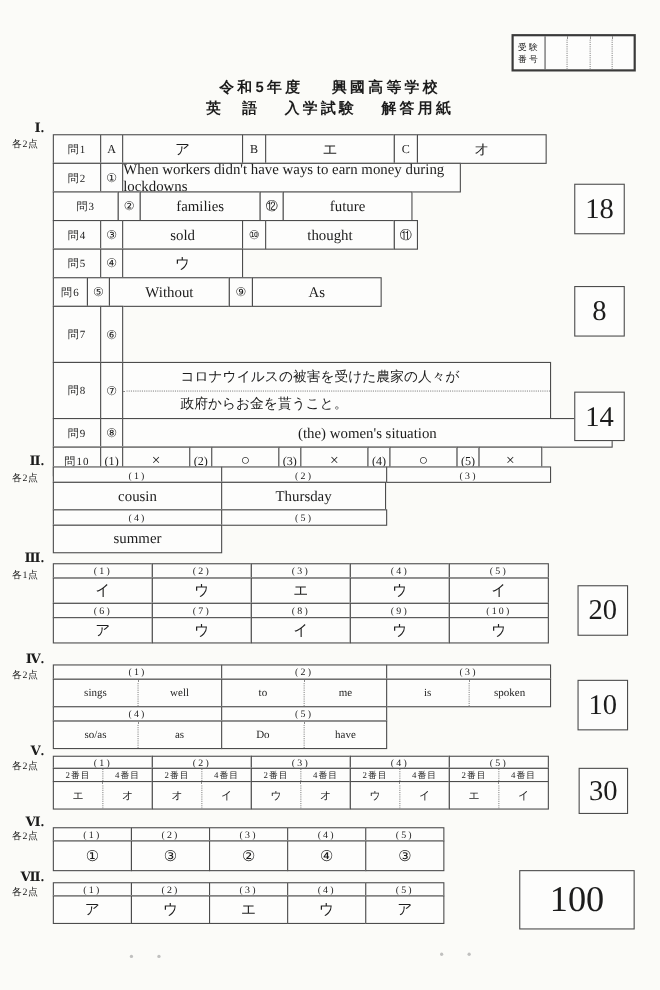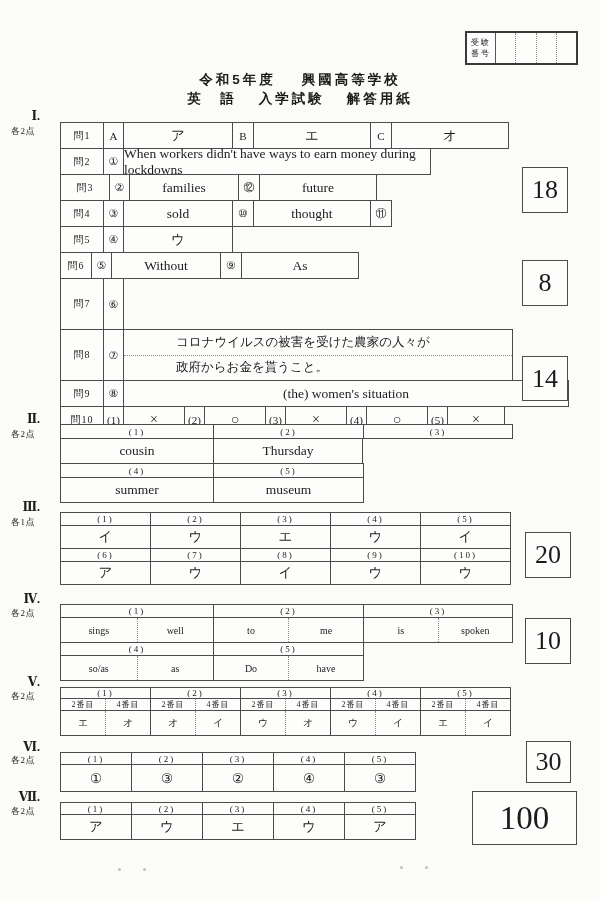--- a/index.html
+++ b/index.html
@@ -18,21 +18,21 @@
         font-size:13.5px;letter-spacing:3px;}
   .title1{top:71px;gap:26px;}
   .title2{top:90px;gap:22px;}
   
   .secnum{position:absolute;left:0;width:40px;text-align:right;font-size:12px;font-weight:bold;}
   .secpts{position:absolute;left:11px;font-size:9px;letter-spacing:0.5px;}
   
   .row{position:absolute;left:48px;display:flex;}
   .c{box-sizing:border-box;border:1px solid #4c4c4c;margin-left:-1px;height:100%;
      display:flex;align-items:center;justify-content:center;background:#fdfdfc;}
-  .row .c:first-child{margin-left:12px;}
+  .row .c:first-child{margin-left:0;}
   .tl{font-size:10px;letter-spacing:1px;}
   .tn{font-size:11px;}
   .ta{font-size:13.5px;}
   .hd{font-size:9px;letter-spacing:2px;}
   .mark{font-size:14px;}
   
   .ja2{flex-direction:column;align-items:stretch;padding:0;}
   .jl{flex:1;display:flex;align-items:center;font-size:12.5px;}
   .pl64{padding-left:64px;}
   .pl52{padding-left:52px;}
@@ -97,21 +97,21 @@
     <div class="c ta" style="width:118px">エ</div>
     <div class="c tn" style="width:22px">C</div>
     <div class="c ta" style="width:118px">オ</div>
   </div>
   <div class="row" style="top:148px;height:27px">
     <div class="c tl" style="width:44px">問2</div>
     <div class="c tn" style="width:21px">①</div>
     <div class="c ta" style="width:308px">When workers didn't have ways to earn money during lockdowns</div>
   </div>
   <div class="row" style="top:174px;height:27px">
-    <div class="c tl" style="width:50px">問3</div>
+    <div class="c tl" style="width:60px">問3</div>
     <div class="c tn" style="width:21px">②</div>
     <div class="c ta" style="width:110px">families</div>
     <div class="c tn" style="width:22px">⑫</div>
     <div class="c ta" style="width:118px">future</div>
   </div>
   <div class="row" style="top:200px;height:27px">
     <div class="c tl" style="width:44px">問4</div>
     <div class="c tn" style="width:21px">③</div>
     <div class="c ta" style="width:110px">sold</div>
     <div class="c tn" style="width:22px">⑩</div>
@@ -170,21 +170,20 @@
   <div class="row" style="top:438px;height:26px">
     <div class="c ta" style="width:154px">cousin</div>
     <div class="c ta" style="width:150px">Thursday</div>
   </div>
   <div class="row" style="top:463px;height:15px">
     <div class="c hd" style="width:154px">(4)</div>
     <div class="c hd" style="width:151px">(5)</div>
   </div>
   <div class="row" style="top:477px;height:26px">
     <div class="c ta" style="width:154px">summer</div>
-    <div class="c ta" style="width:151px">museum</div>
   </div>
 
   <div class="row" style="top:512px;height:14px">
     <div class="c hd" style="width:91px">(1)</div>
     <div class="c hd" style="width:91px">(2)</div>
     <div class="c hd" style="width:91px">(3)</div>
     <div class="c hd" style="width:91px">(4)</div>
     <div class="c hd" style="width:91px">(5)</div>
   </div>
   <div class="row" style="top:525px;height:24px">
@@ -323,21 +322,21 @@
     <div class="c ta" style="width:72px">エ</div>
     <div class="c ta" style="width:72px">ウ</div>
     <div class="c ta" style="width:72px">ア</div>
   </div>
 
   <div class="score" style="left:522px;top:167px;width:46px;height:46px">18</div>
   <div class="score" style="left:522px;top:260px;width:46px;height:46px">8</div>
   <div class="score" style="left:522px;top:356px;width:46px;height:45px">14</div>
   <div class="score" style="left:525px;top:532px;width:46px;height:46px">20</div>
   <div class="score" style="left:525px;top:618px;width:46px;height:46px">10</div>
-  <div class="score" style="left:526px;top:741px;width:45px;height:42px">30</div>
+  <div class="score" style="left:526px;top:698px;width:45px;height:42px">30</div>
   <div class="score total" style="left:472px;top:791px;width:105px;height:54px">100</div>
 
   <div class="speck" style="left:118px;top:868px"></div>
   <div class="speck" style="left:143px;top:868px"></div>
   <div class="speck" style="left:400px;top:866px"></div>
   <div class="speck" style="left:425px;top:866px"></div>
 
 </div>
 
 </body></html>

